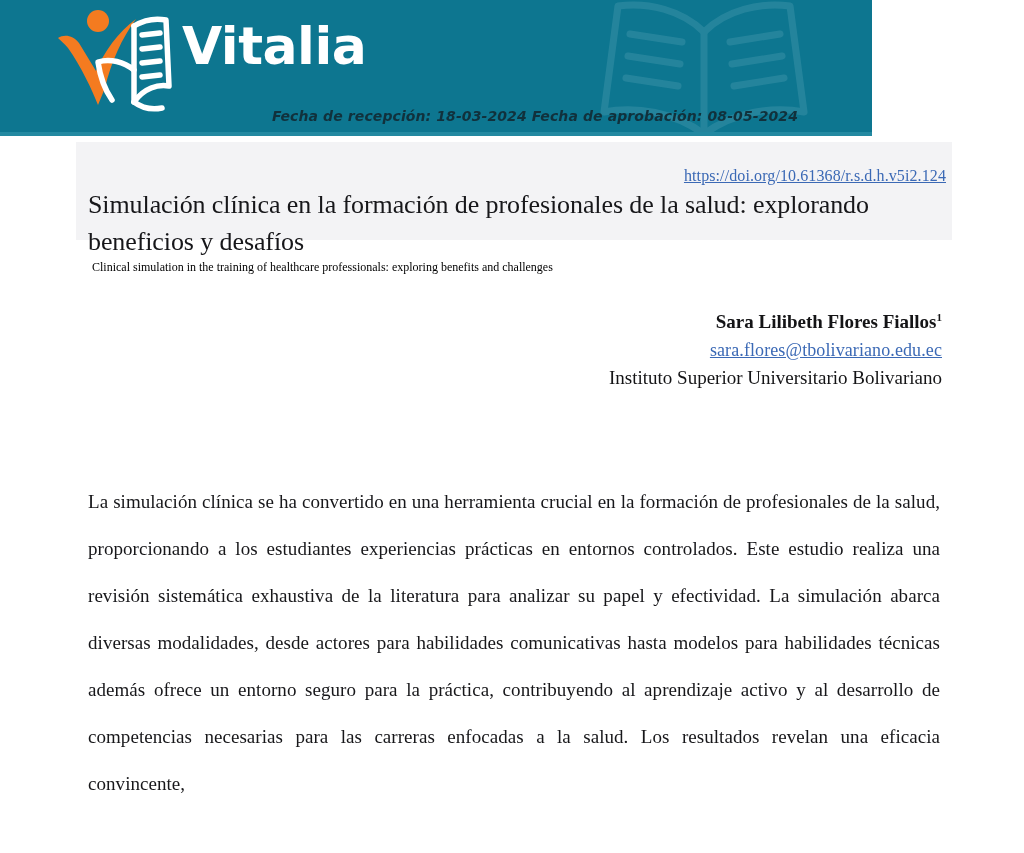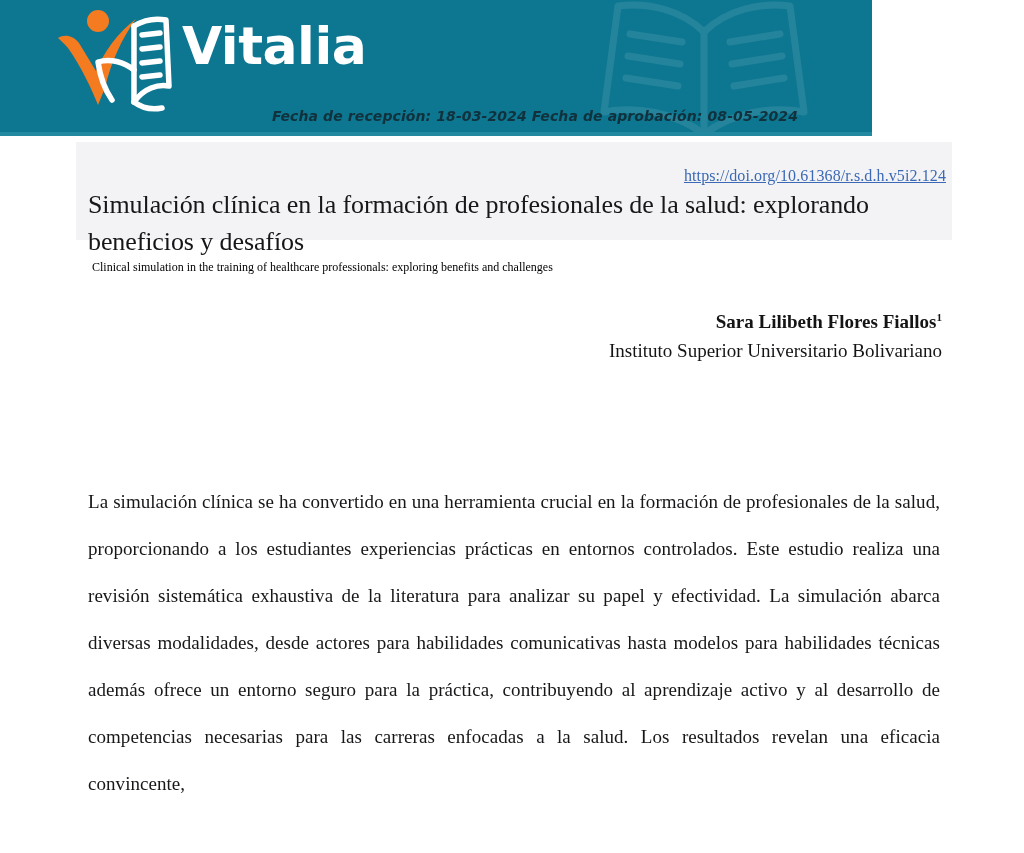--- a/index.html
+++ b/index.html
@@ -259,20 +259,21 @@
   <a class="doi-link" href="#">https://doi.org/10.61368/r.s.d.h.v5i2.124</a>
 
   <h1 class="article-title">Simulación clínica en la formación de profesionales de la salud: explorando beneficios y desafíos</h1>
 
   <div class="article-title-en">Clinical simulation in the training of healthcare professionals: exploring benefits and challenges</div>
 
   <div class="author-block">
     <div class="author-name">
       <span>Sara Lilibeth Flores Fiallos</span><sup>1</sup>
     </div>
+    <a class="author-email" href="#">sara.flores@tbolivariano.edu.ec</a>
     <span class="author-affiliation">Instituto Superior Universitario Bolivariano</span>
   </div>
 
   <div class="abstract">
     <p class="abstract-body">La simulación clínica se ha convertido en una herramienta crucial en la formación de profesionales de la salud, proporcionando a los estudiantes experiencias prácticas en entornos controlados. Este estudio realiza una revisión sistemática exhaustiva de la literatura para analizar su papel y efectividad. La simulación abarca diversas modalidades, desde actores para habilidades comunicativas hasta modelos para habilidades técnicas además ofrece un entorno seguro para la práctica, contribuyendo al aprendizaje activo y al desarrollo de competencias necesarias para las carreras enfocadas a la salud. Los resultados revelan una eficacia convincente,</p>
   </div>
 
 </div>
 
 </body></html>

